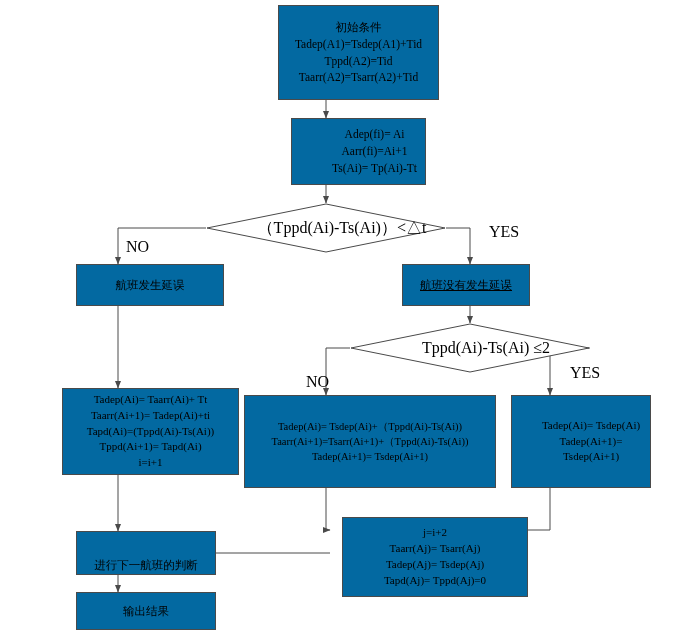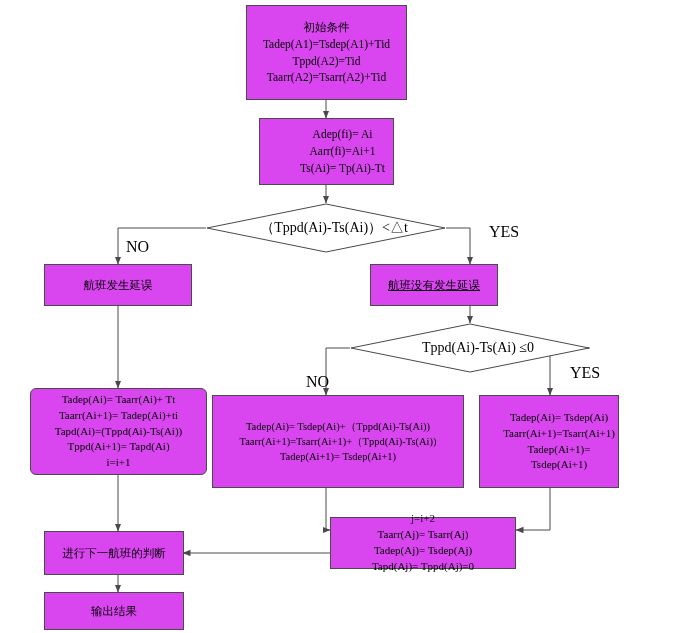--- a/index.html
+++ b/index.html
@@ -22,52 +22,53 @@
     position: absolute;
     left: 0;
     top: 0;
     width: 685px;
     height: 633px;
   }
   .node {
     position: absolute;
     box-sizing: border-box;
     border: 1px solid #4a4a4a;
-    background: #d946ef;
+    background: #0369a1;
     display: flex;
     flex-direction: column;
     align-items: center;
     justify-content: center;
     font-size: 11.5px;
     line-height: 1.45;
     text-align: center;
     white-space: nowrap;
+    margin-left: 32px;
   }
   .node .line {
     display: block;
   }
   .diamond-wrap {
     position: absolute;
     box-sizing: border-box;
   }
   .diamond-wrap svg {
     position: absolute;
     left: 0;
     top: 0;
   }
   .diamond-label {
     position: absolute;
-    left: 8px;
+    left: 16px;
     top: 0;
     width: 100%;
     height: 100%;
     display: flex;
     align-items: center;
     justify-content: center;
-    font-size: 14px;
+    font-size: 16px;
     white-space: nowrap;
   }
   .edge-label {
     position: absolute;
     font-size: 16px;
     font-family: "Liberation Serif", serif;
     white-space: nowrap;
   }
 </style>
 </head>
@@ -140,56 +141,55 @@
   </div>
 
   <div class="node" style="left:370px; top:264px; width:128px; height:42px;text-decoration:underline;">
     <span class="line">航班没有发生延误</span>
   </div>
 
   <div class="diamond-wrap" style="left:350px; top:323px; width:240px; height:50px;">
     <svg width="240" height="50" viewBox="0 0 240 50">
       <polygon points="120,1 239,25 120,49 1,25" fill="#ffffff" stroke="#4a4a4a" stroke-width="1"></polygon>
     </svg>
-    <div class="diamond-label">Tppd(Ai)-Ts(Ai) ≤0</div>
+    <div class="diamond-label">Tppd(Ai)-Ts(Ai) ≤2</div>
   </div>
 
   <div class="edge-label" style="left:306px; top:373px;">NO</div>
 
   <div class="edge-label" style="left:570px; top:364px;">YES</div>
 
-  <div class="node" style="left:30px; top:388px; width:177px; height:87px; font-size:11px;border-radius:6px;">
+  <div class="node" style="left:30px; top:388px; width:177px; height:87px; font-size:11px;">
     <span class="line">Tadep(Ai)= Taarr(Ai)+ Tt</span>
     <span class="line">Taarr(Ai+1)= Tadep(Ai)+ti</span>
     <span class="line">Tapd(Ai)=(Tppd(Ai)-Ts(Ai))</span>
     <span class="line">Tppd(Ai+1)= Tapd(Ai)</span>
     <span class="line">i=i+1</span>
   </div>
 
   <div class="node" style="left:212px; top:395px; width:252px; height:93px; font-size:10.5px;align-items:center;">
     <span class="line">Tadep(Ai)= Tsdep(Ai)+（Tppd(Ai)-Ts(Ai))</span>
     <span class="line">Taarr(Ai+1)=Tsarr(Ai+1)+（Tppd(Ai)-Ts(Ai))</span>
     <span class="line">Tadep(Ai+1)= Tsdep(Ai+1)</span>
   </div>
 
   <div class="node" style="left:479px; top:395px; width:140px; height:93px; font-size:11px;padding-left:20px;">
     <span class="line">Tadep(Ai)= Tsdep(Ai)</span>
-    <span class="line">Taarr(Ai+1)=Tsarr(Ai+1)</span>
     <span class="line">Tadep(Ai+1)=</span>
     <span class="line">Tsdep(Ai+1)</span>
   </div>
 
-  <div class="node" style="left:330px; top:517px; width:186px; height:52px; font-size:11px;">
+  <div class="node" style="left:310px; top:517px; width:186px; height:80px; font-size:11px;">
     <span class="line">j=i+2</span>
     <span class="line">Taarr(Aj)= Tsarr(Aj)</span>
     <span class="line">Tadep(Aj)= Tsdep(Aj)</span>
     <span class="line">Tapd(Aj)= Tppd(Aj)=0</span>
   </div>
 
-  <div class="node" style="left:44px; top:531px; width:140px; height:44px;">
+  <div class="node" style="left:44px; top:531px; width:140px; height:44px;justify-content:flex-end;">
     <span class="line">进行下一航班的判断</span>
   </div>
 
   <div class="node" style="left:44px; top:592px; width:140px; height:38px;">
     <span class="line">输出结果</span>
   </div>
 
 </div>
 
 </body></html>

